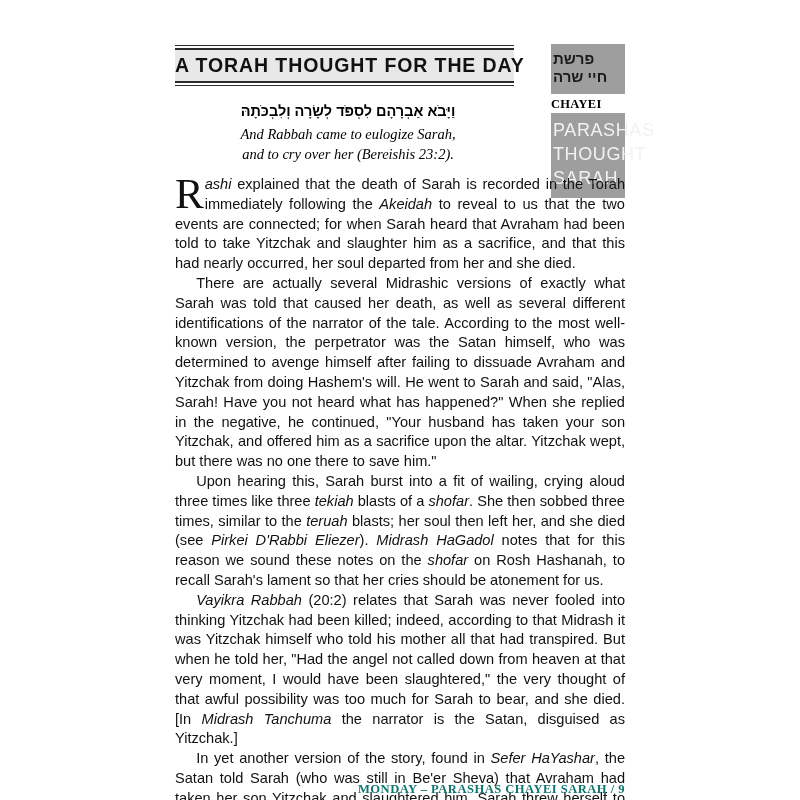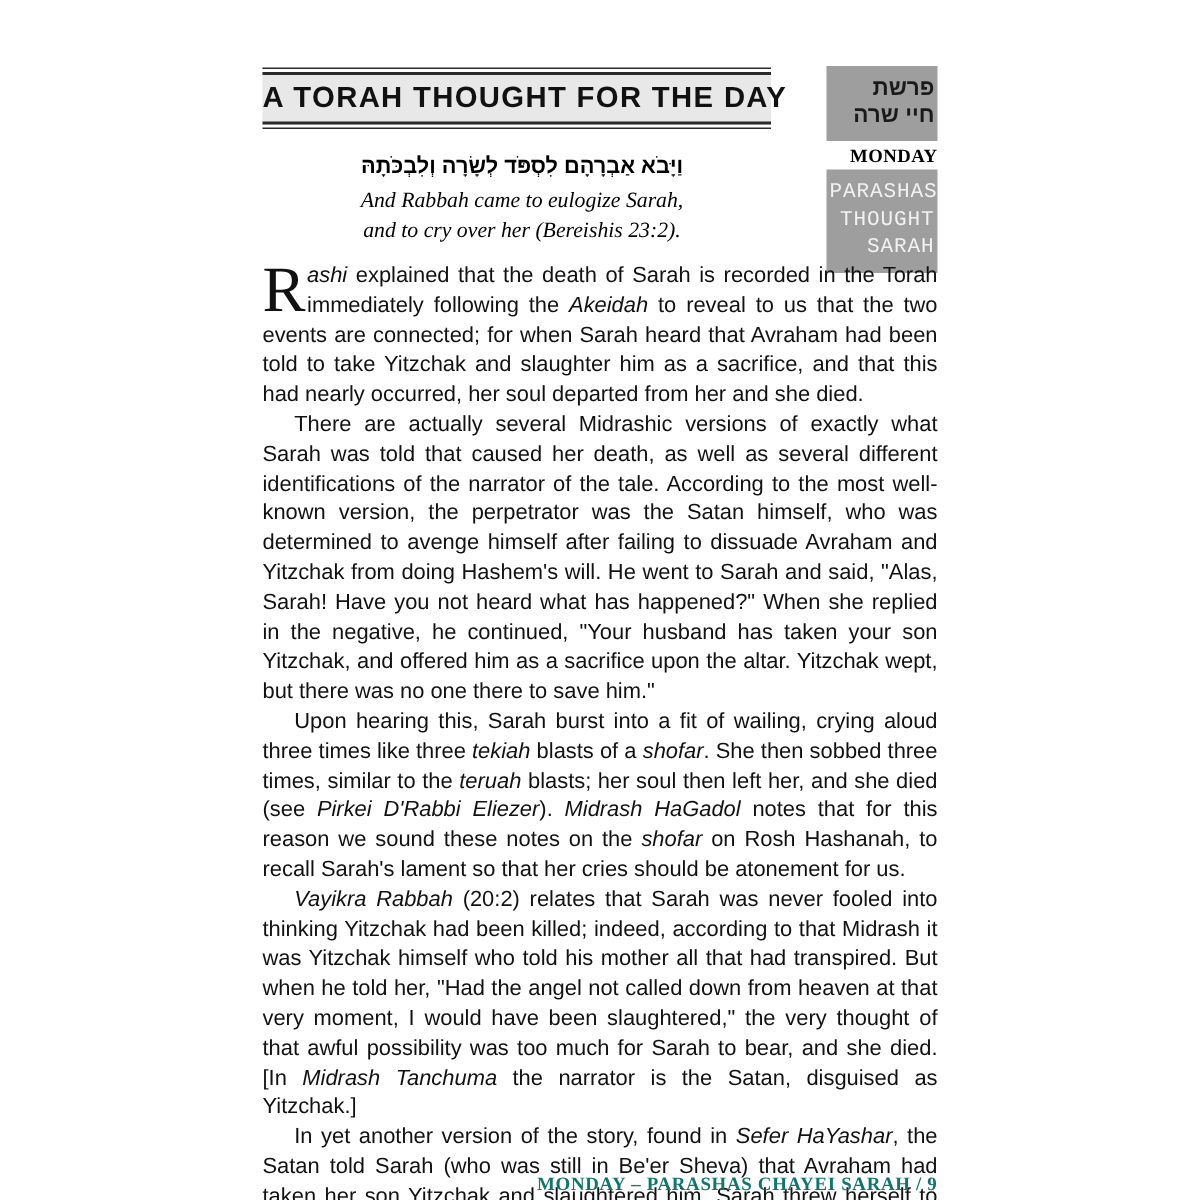--- a/index.html
+++ b/index.html
@@ -70,21 +70,21 @@
     line-height: 1.05;
     white-space: nowrap;
   }
 
   
   .tag-stack {
     position: absolute;
     right: 0;
     top: 0;
     width: 74px;
-    text-align: right;
+    text-align: left;
   }
   .tag-hebrew {
     background: #9e9e9e;
     color: #1a1a1a;
     padding: 6px 2px 7px 2px;
     font-family: "Liberation Sans", sans-serif;
     font-weight: bold;
     font-size: 15px;
     line-height: 1.22;
     direction: rtl;
@@ -100,22 +100,22 @@
     font-weight: bold;
     font-size: 12.5px;
     letter-spacing: 0.3px;
     color: #000000;
     line-height: 1.1;
   }
   .tag-parashas {
     background: #9e9e9e;
     color: #f2f2f2;
     padding: 6px 2px 7px 2px;
-    font-family: Liberation Mono, monospace;
-    font-size: 14px;
+    font-family: Liberation Sans, sans-serif;
+    font-size: 18px;
     letter-spacing: 0.6px;
     line-height: 1.32;
   }
   .tag-parashas div { white-space: nowrap; }
 
   
   .verse-block {
     position: absolute;
     left: 175px;
     top: 82px;
@@ -196,21 +196,21 @@
     <div class="title-bar">
       <div class="title-bar-text">A TORAH THOUGHT FOR THE DAY</div>
     </div>
 
     <div class="tag-stack">
       <div class="tag-hebrew">
         <div>פרשת</div>
         <div>חיי שרה</div>
       </div>
       <div class="tag-day-wrap">
-        <div class="tag-day">MONDAY</div>
+        <div class="tag-day">CHAYEI</div>
       </div>
       <div class="tag-parashas">
         <div>PARASHAS</div>
         <div>THOUGHT</div>
         <div>SARAH</div>
       </div>
     </div>
   </div>
 
   <div class="verse-block">

